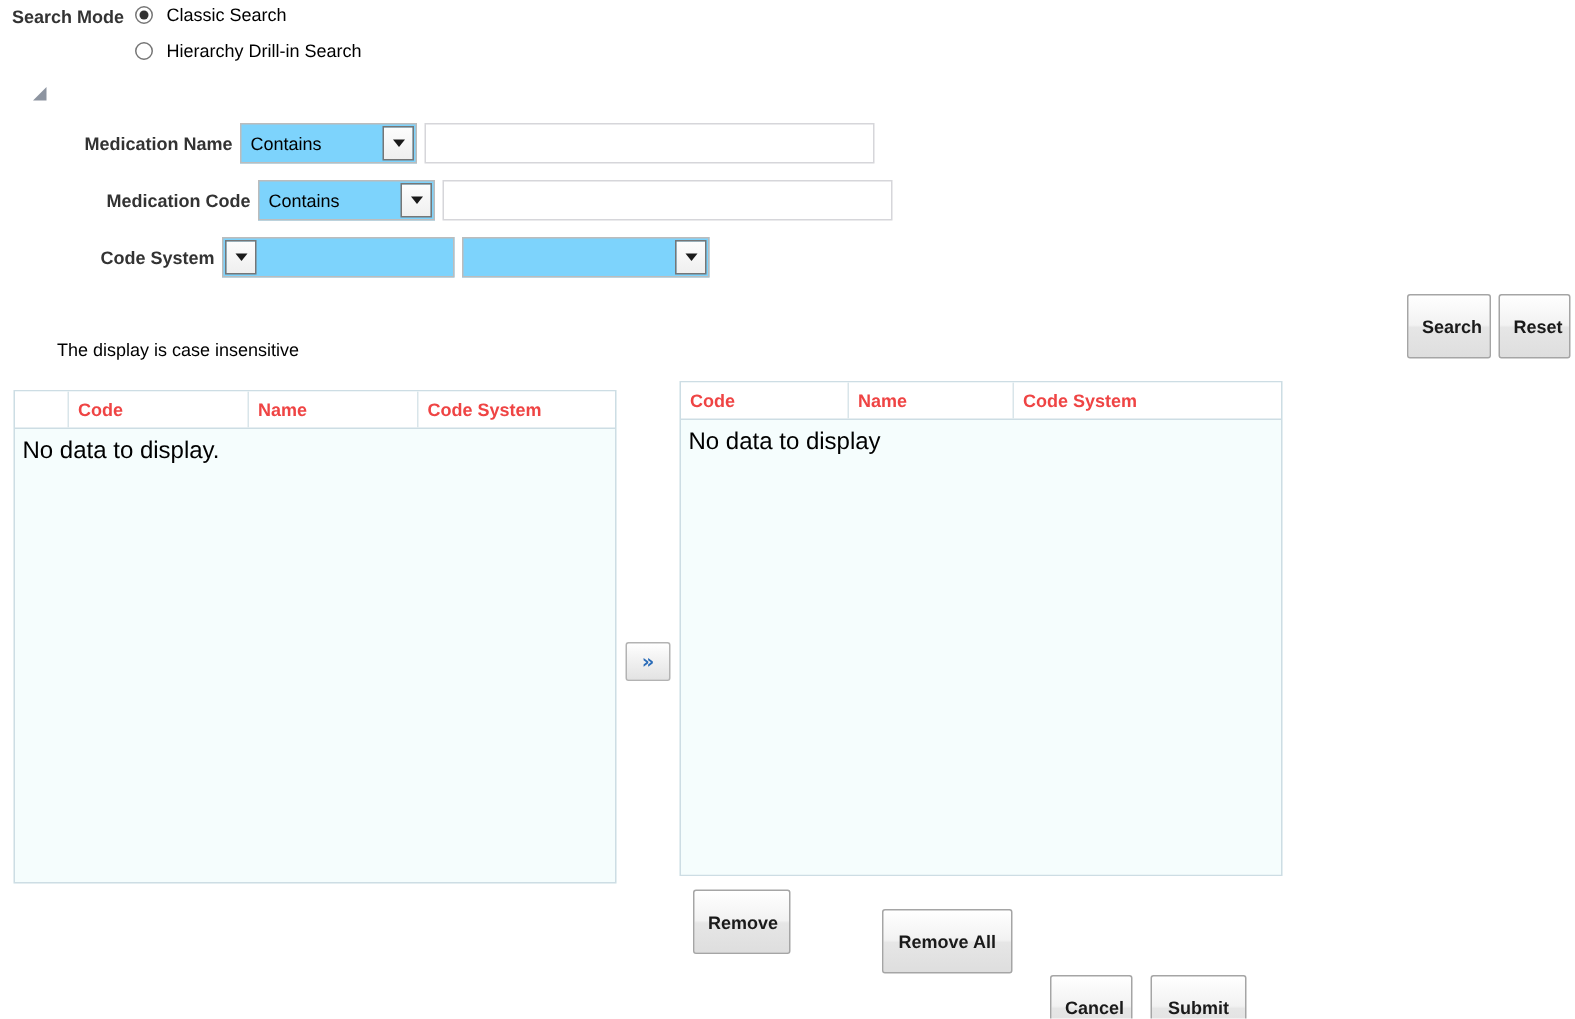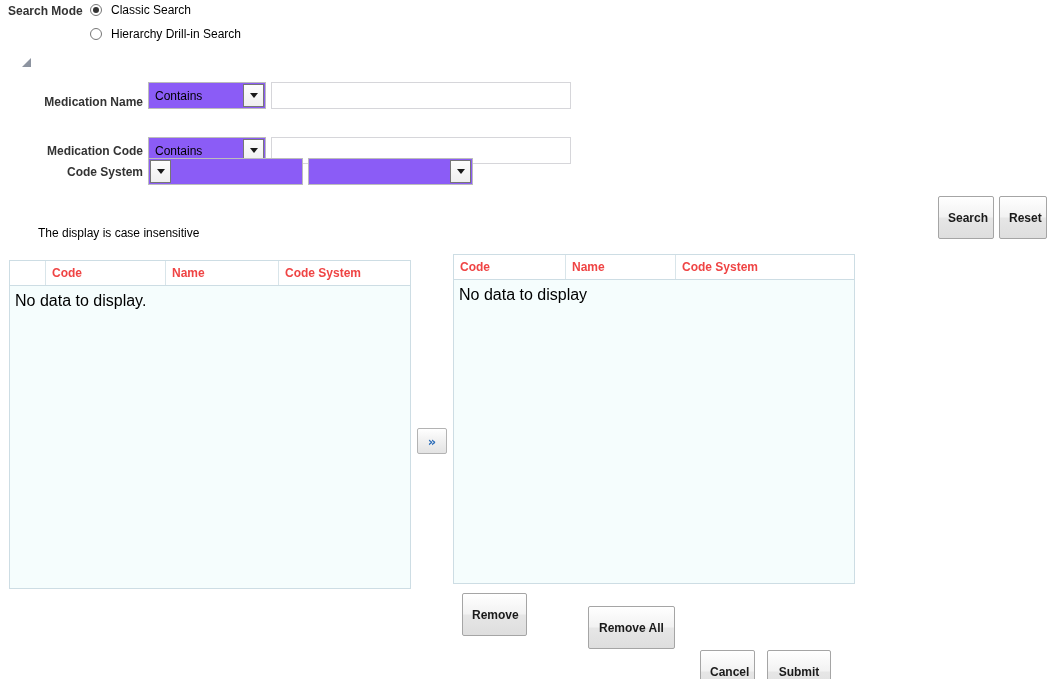--- a/index.html
+++ b/index.html
@@ -56,42 +56,42 @@
   
   #disclosure-triangle {
     left: 22px; top: 58px;
     width: 0; height: 0;
     border-left: 9px solid transparent;
     border-bottom: 9px solid #8d94a0;
   }
 
   
   .form-row { position: absolute; display: flex; align-items: center; }
-  #row-med-name { left: 0px; top: 82px; align-items: flex-end; }
-  #row-med-code { left: 0px; top: 137px; }
+  #row-med-name { left: 12px; top: 82px; }
+  #row-med-code { left: 0px; top: 120px; padding-left: 24px; }
   #row-code-sys { left: 0px; top: 158px; }
 
   .field-label {
     width: 148px;
     text-align: right;
     padding-right: 5px;
     box-sizing: border-box;
     font-weight: bold;
     font-size: 12px;
     color: #333333;
     white-space: nowrap;
   }
 
   
   .select {
     display: inline-flex;
     align-items: stretch;
     height: 27px;
     border: 1px solid #bcbcbc;
-    background: #8b5cf6;
+    background: #7dd3fc;
     box-sizing: border-box;
   }
   .select .sel-value {
     display: flex;
     align-items: center;
     padding: 0 6px;
     font-size: 12px;
     color: #000000;
     white-space: nowrap;
     overflow: hidden;

